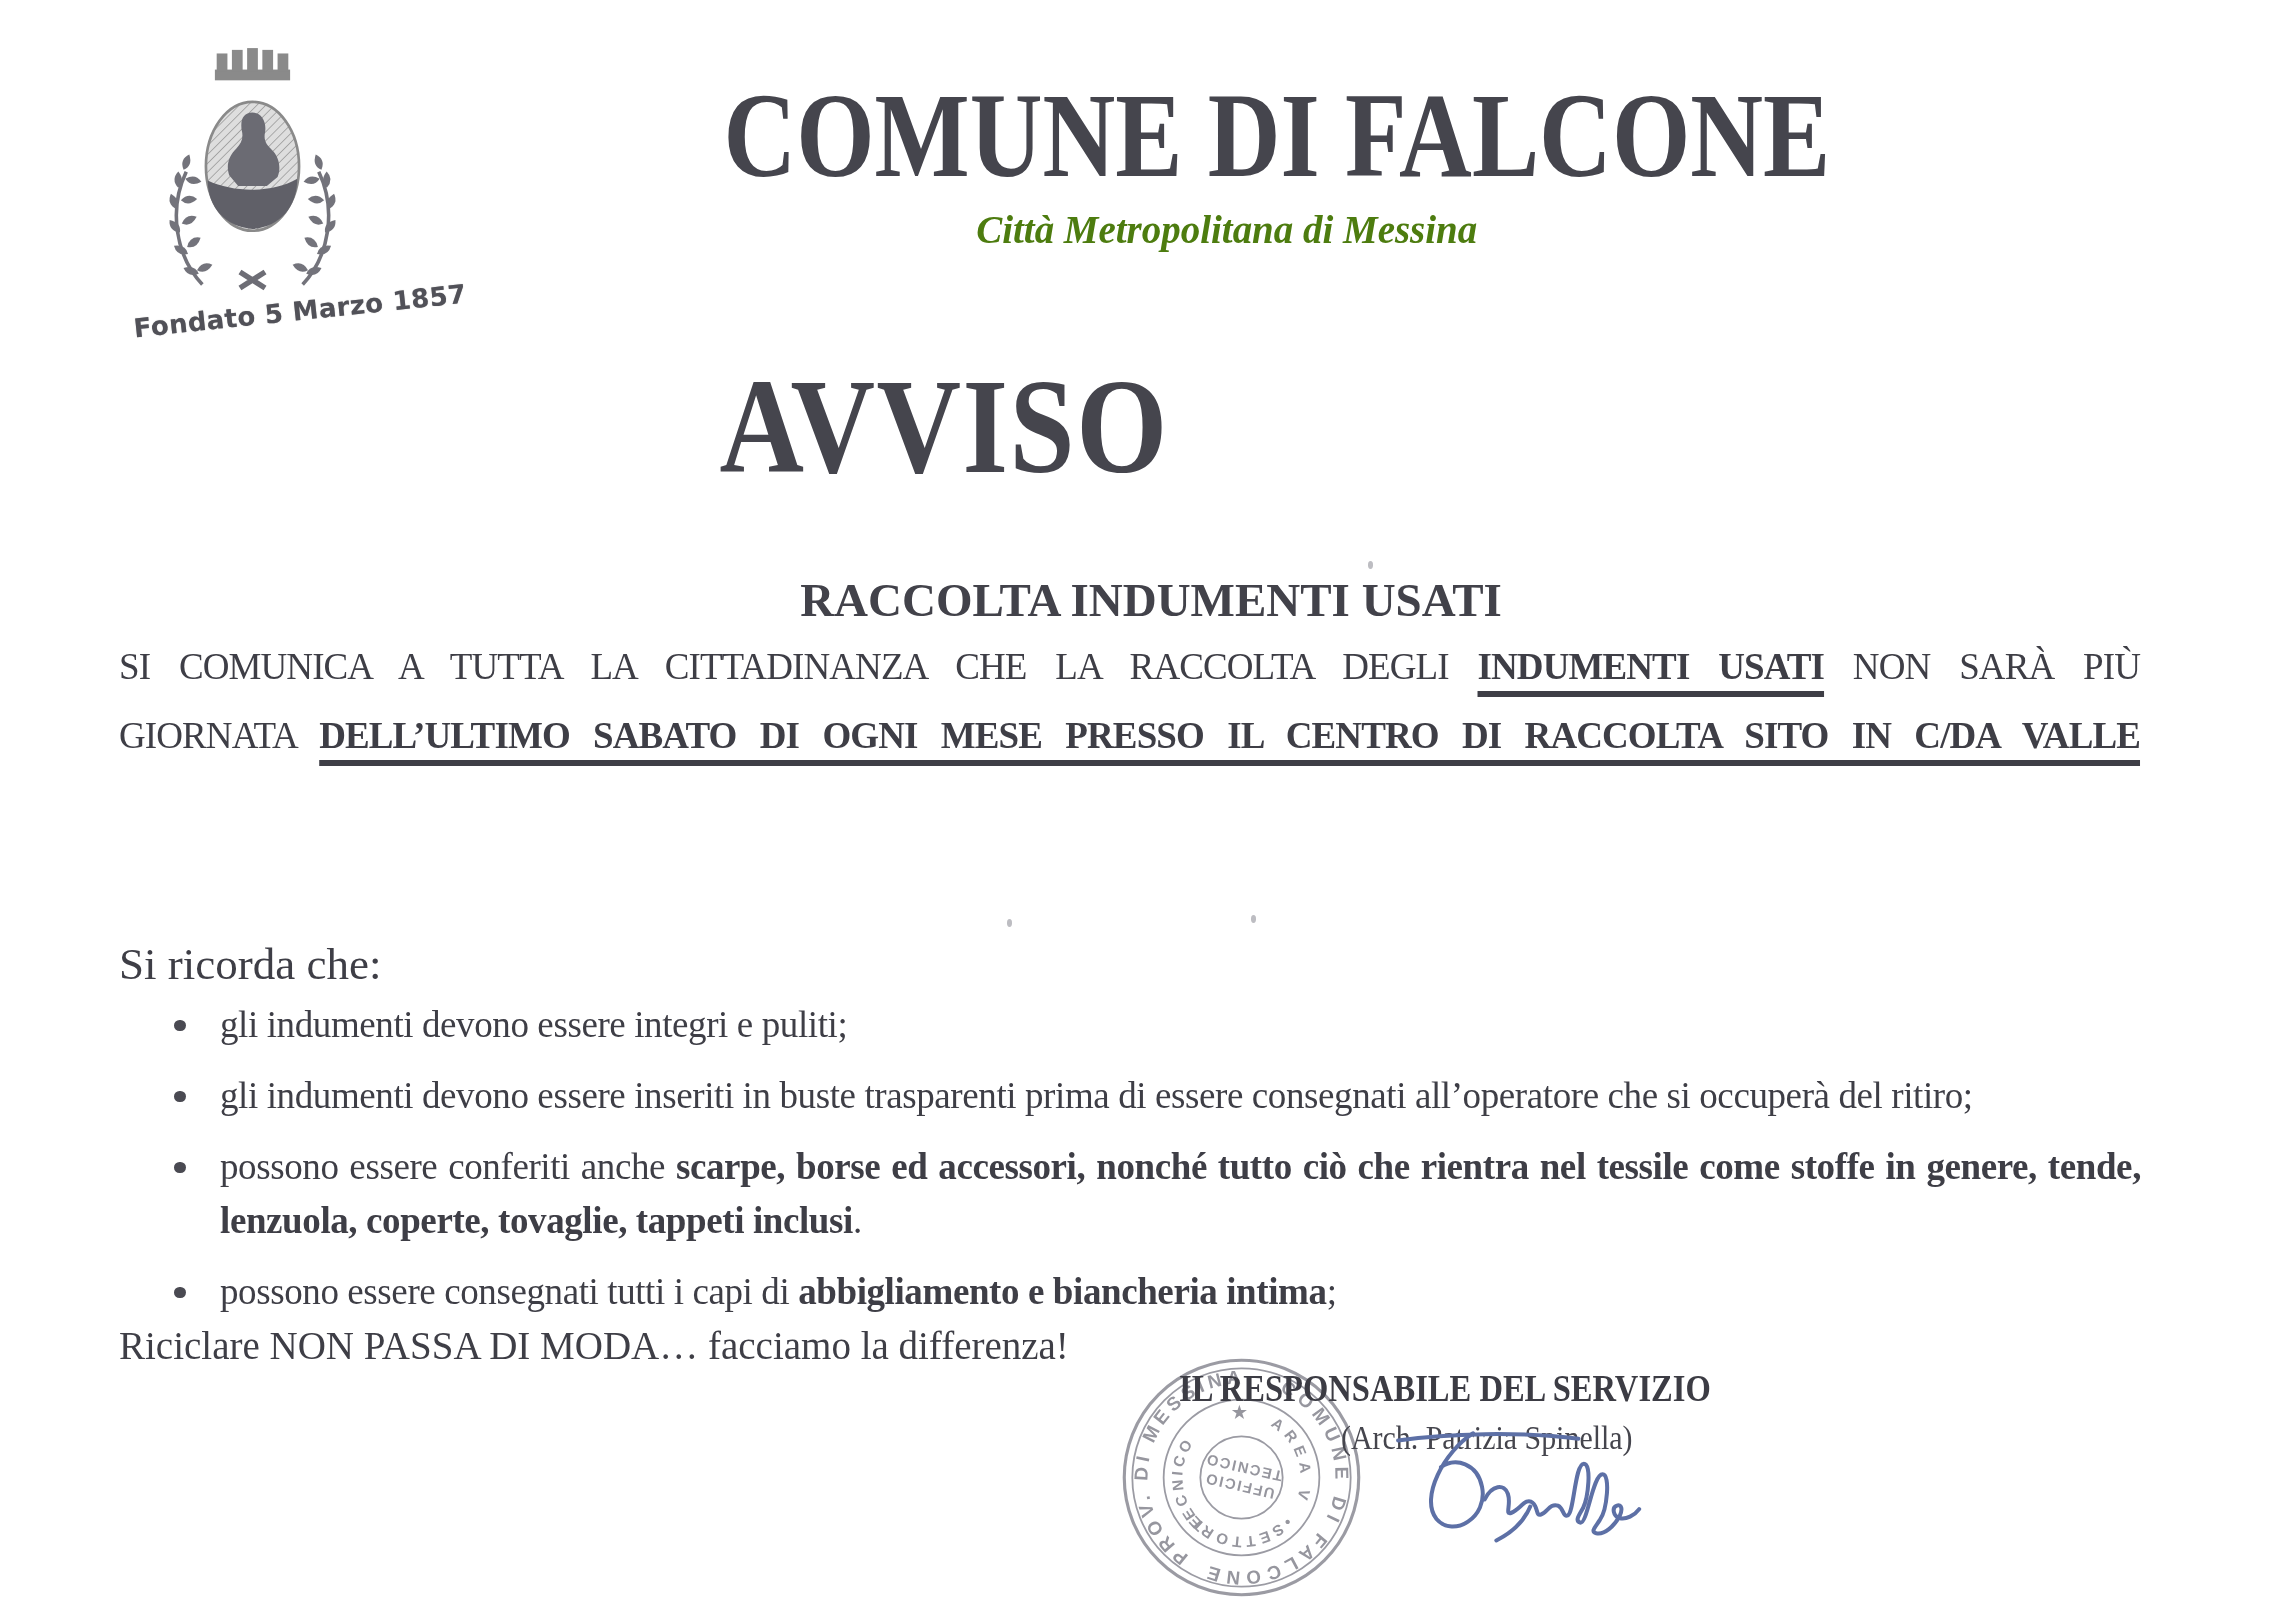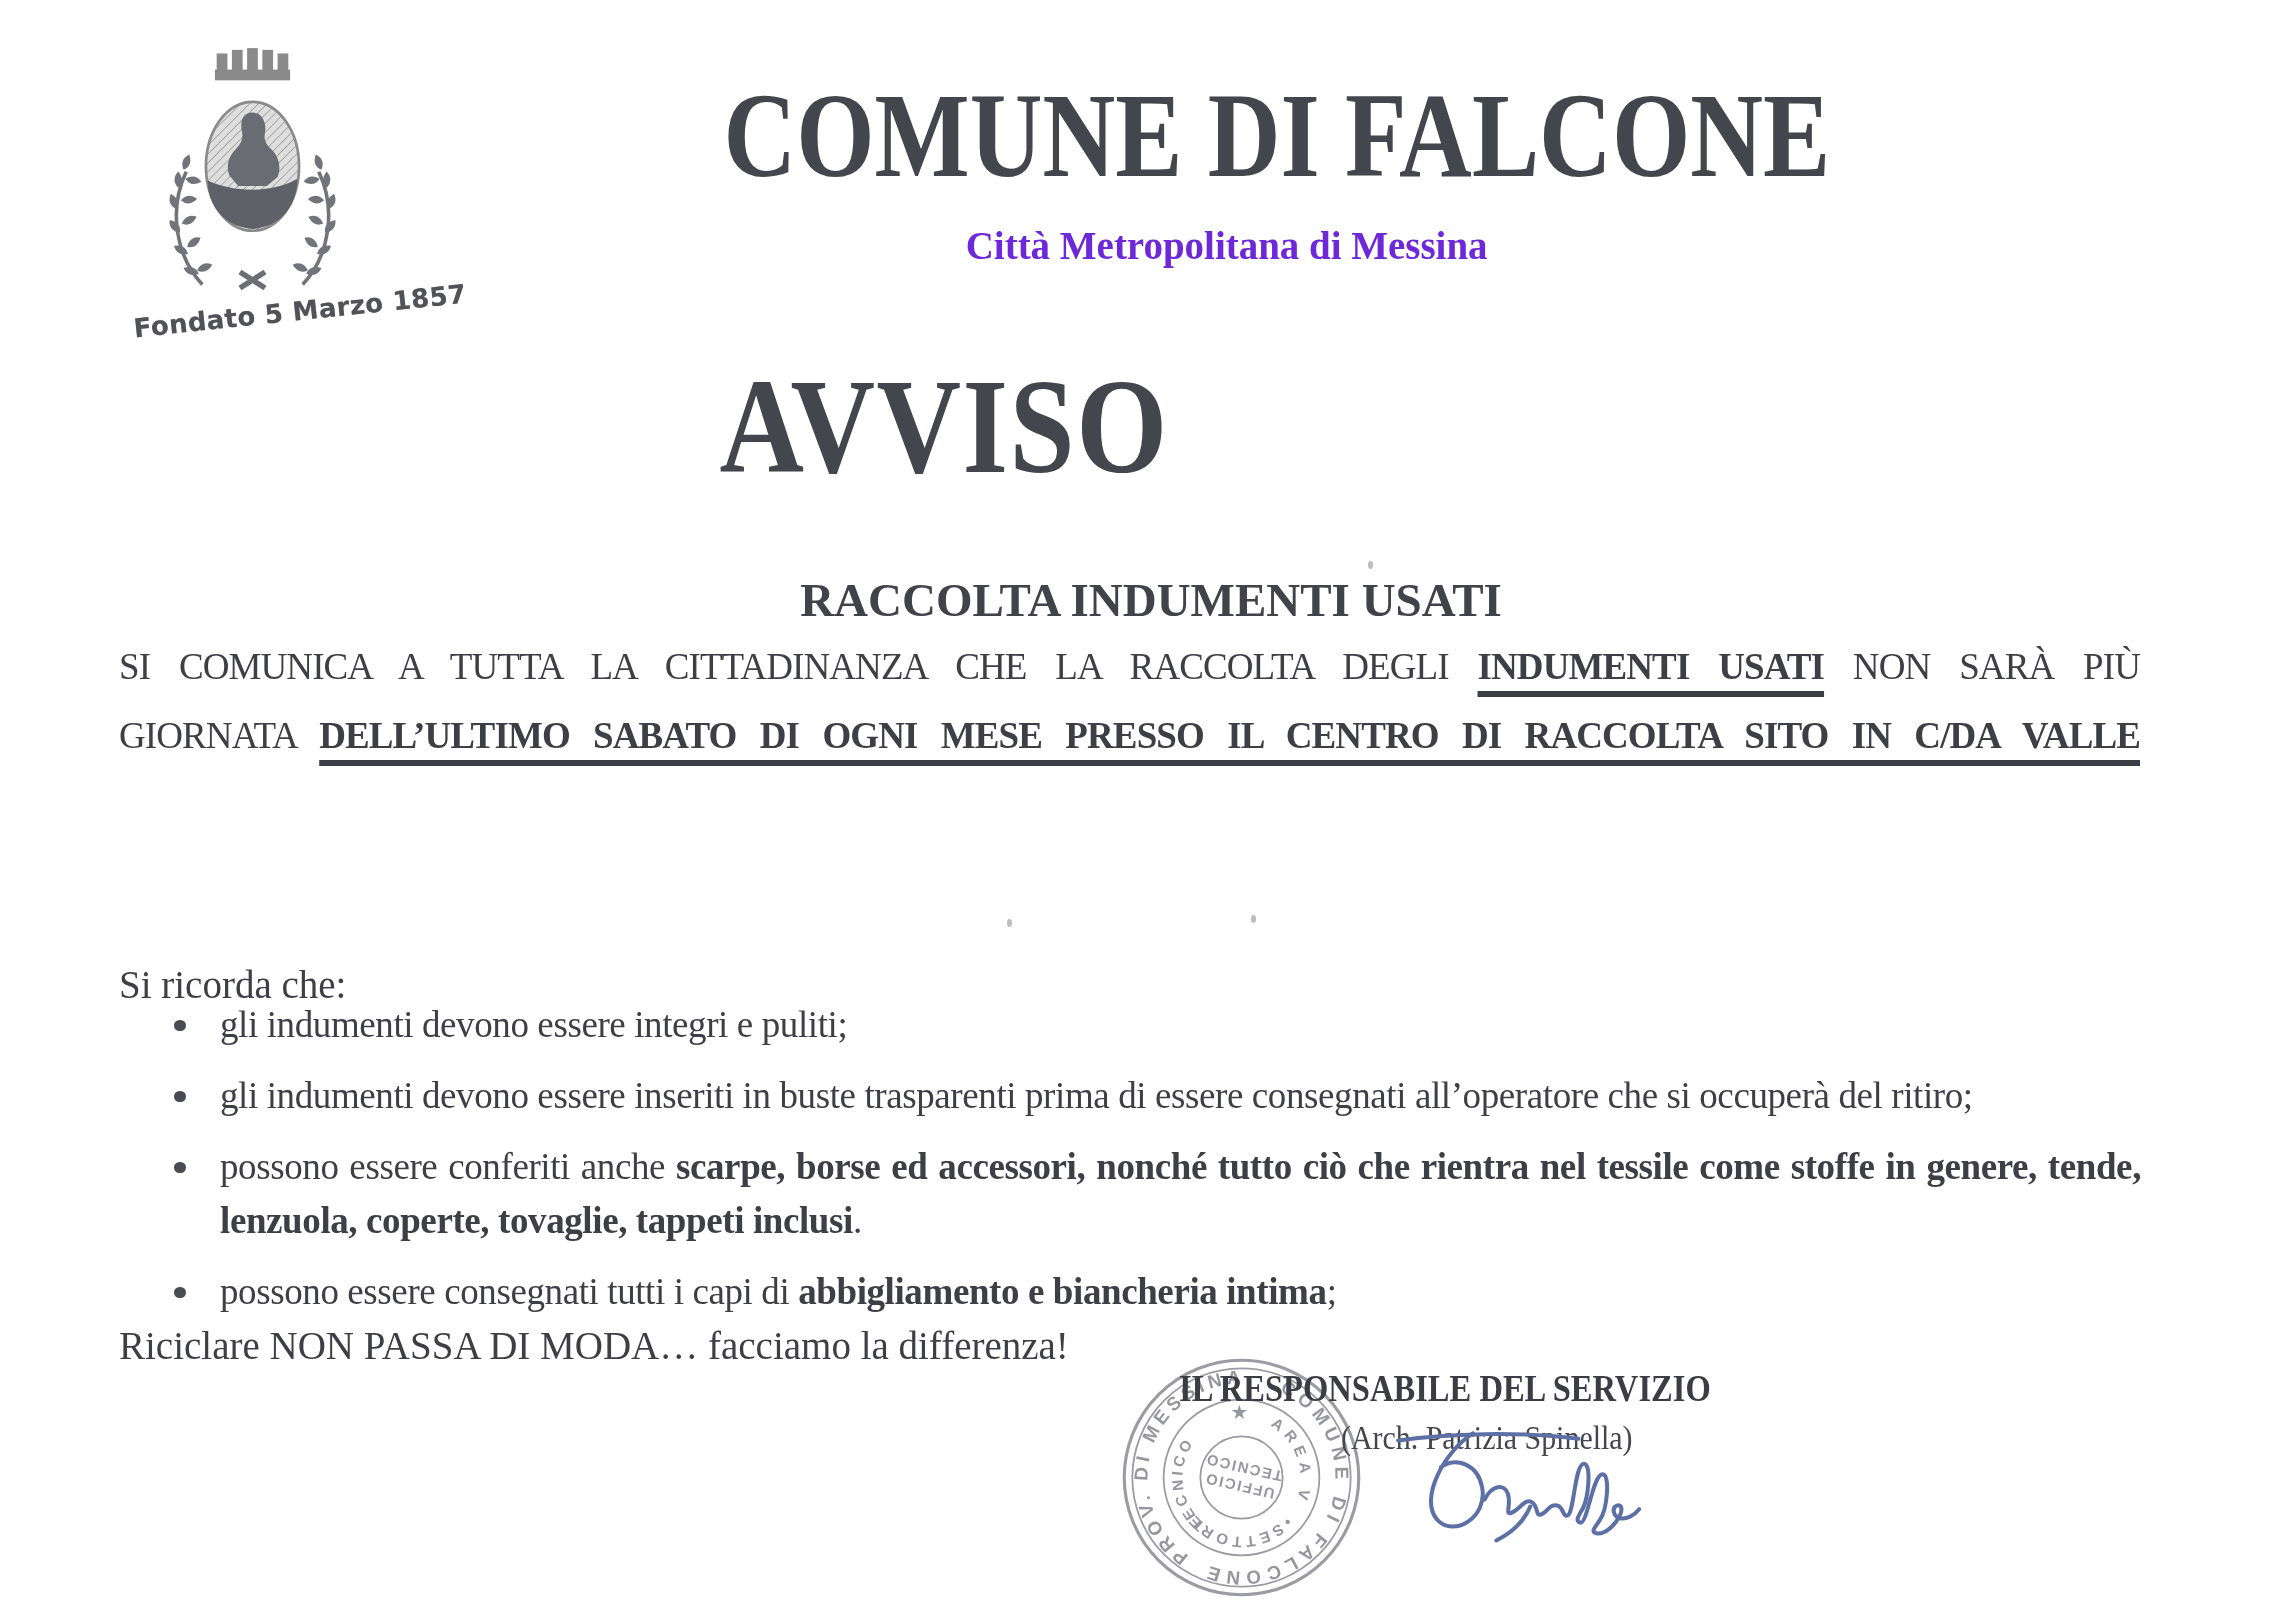--- a/index.html
+++ b/index.html
@@ -11,33 +11,33 @@
   .emblem{position:absolute;left:154px;top:30px;width:197px;height:269px;}
   .founded{
     position:absolute;left:133px;top:299px;width:278px;text-align:center;
     font-family:"DejaVu Sans",sans-serif;font-weight:700;font-size:26px;color:#515158;
     transform:rotate(-6deg);letter-spacing:0.4px;text-shadow:0 0 0.9px rgba(80,80,80,.55);
     white-space:nowrap;
   }
   .muni-header{position:absolute;left:618px;top:75px;width:1218px;text-align:center;}
   .muni-name{font-size:120px;line-height:1.02;font-weight:700;color:#45454d;white-space:nowrap;}
   .muni-name>span{display:inline-block;transform:scaleX(.84);transform-origin:center top;}
-  .muni-sub{margin-top:24px;font-size:41px;font-weight:700;color:#6d28d9;white-space:nowrap;}
+  .muni-sub{margin-top:8px;font-size:41px;font-weight:700;color:#4d7c0f;white-space:nowrap;font-style:italic;}
   .muni-sub>span{display:inline-block;transform:scaleX(.95);transform-origin:center top;}
   .avviso{position:absolute;left:0;top:355px;width:1888px;text-align:center;}
   .avviso>span{display:inline-block;font-size:136px;font-weight:700;line-height:1.05;color:#45454d;
     transform:scaleX(.86);transform-origin:center top;letter-spacing:1.8px;}
   .subject{position:absolute;left:0;top:573px;width:2302px;text-align:center;
     font-size:47px;font-weight:700;color:#42424a;}
   
   .para{position:absolute;left:119px;top:632px;width:2021px;font-size:37px;letter-spacing:-0.9px;}
   .jline{height:69px;line-height:69px;text-align:justify;text-align-last:justify;white-space:normal;}
   .jline.left-last{text-align-last:left;}
   .bu{font-weight:700;text-decoration:underline;text-decoration-thickness:6.3px;text-underline-offset:11.6px;}
-  .reminder{position:absolute;left:119px;top:964px;font-size:39px;line-height:41px;}
+  .reminder{position:absolute;left:119px;top:944px;font-size:45px;line-height:41px;}
   ul.points{position:absolute;left:107px;top:985px;width:2021px;margin:13px;padding:0;list-style:none;
     font-size:37px;letter-spacing:-0.4px;}
   ul.points li{position:relative;padding-left:100px;line-height:54px;margin-bottom:17px;
     text-align:justify;}
   ul.points li::before{content:"";position:absolute;left:54px;top:21.5px;width:11.6px;height:11.6px;
     border-radius:50%;background:#4a4a52;}
   .b{font-weight:700;}
   .closing{position:absolute;left:119px;top:1324px;font-size:39px;line-height:43px;}
   
   .sig-block{position:absolute;left:1179px;top:1367px;transform:scaleX(.88);transform-origin:left top;}

